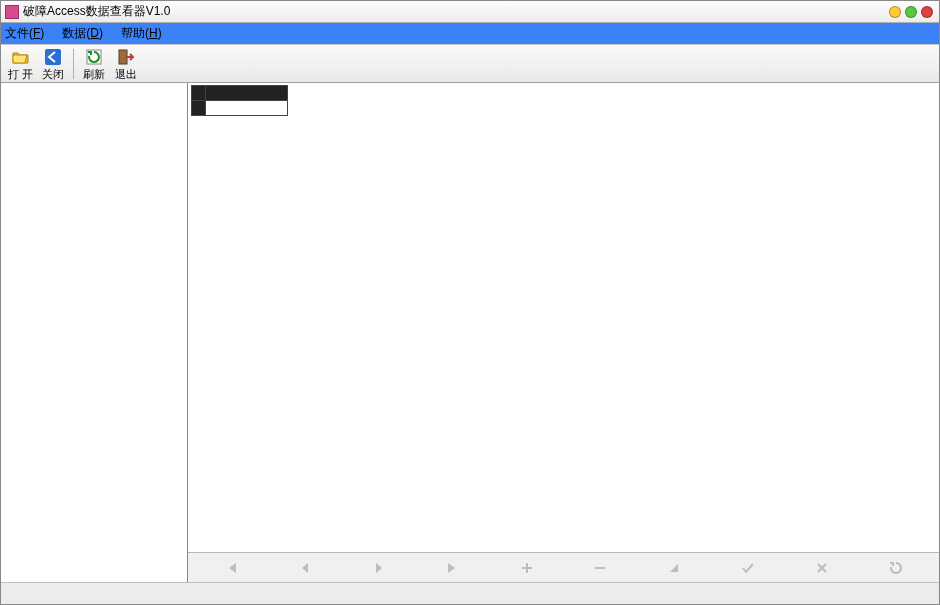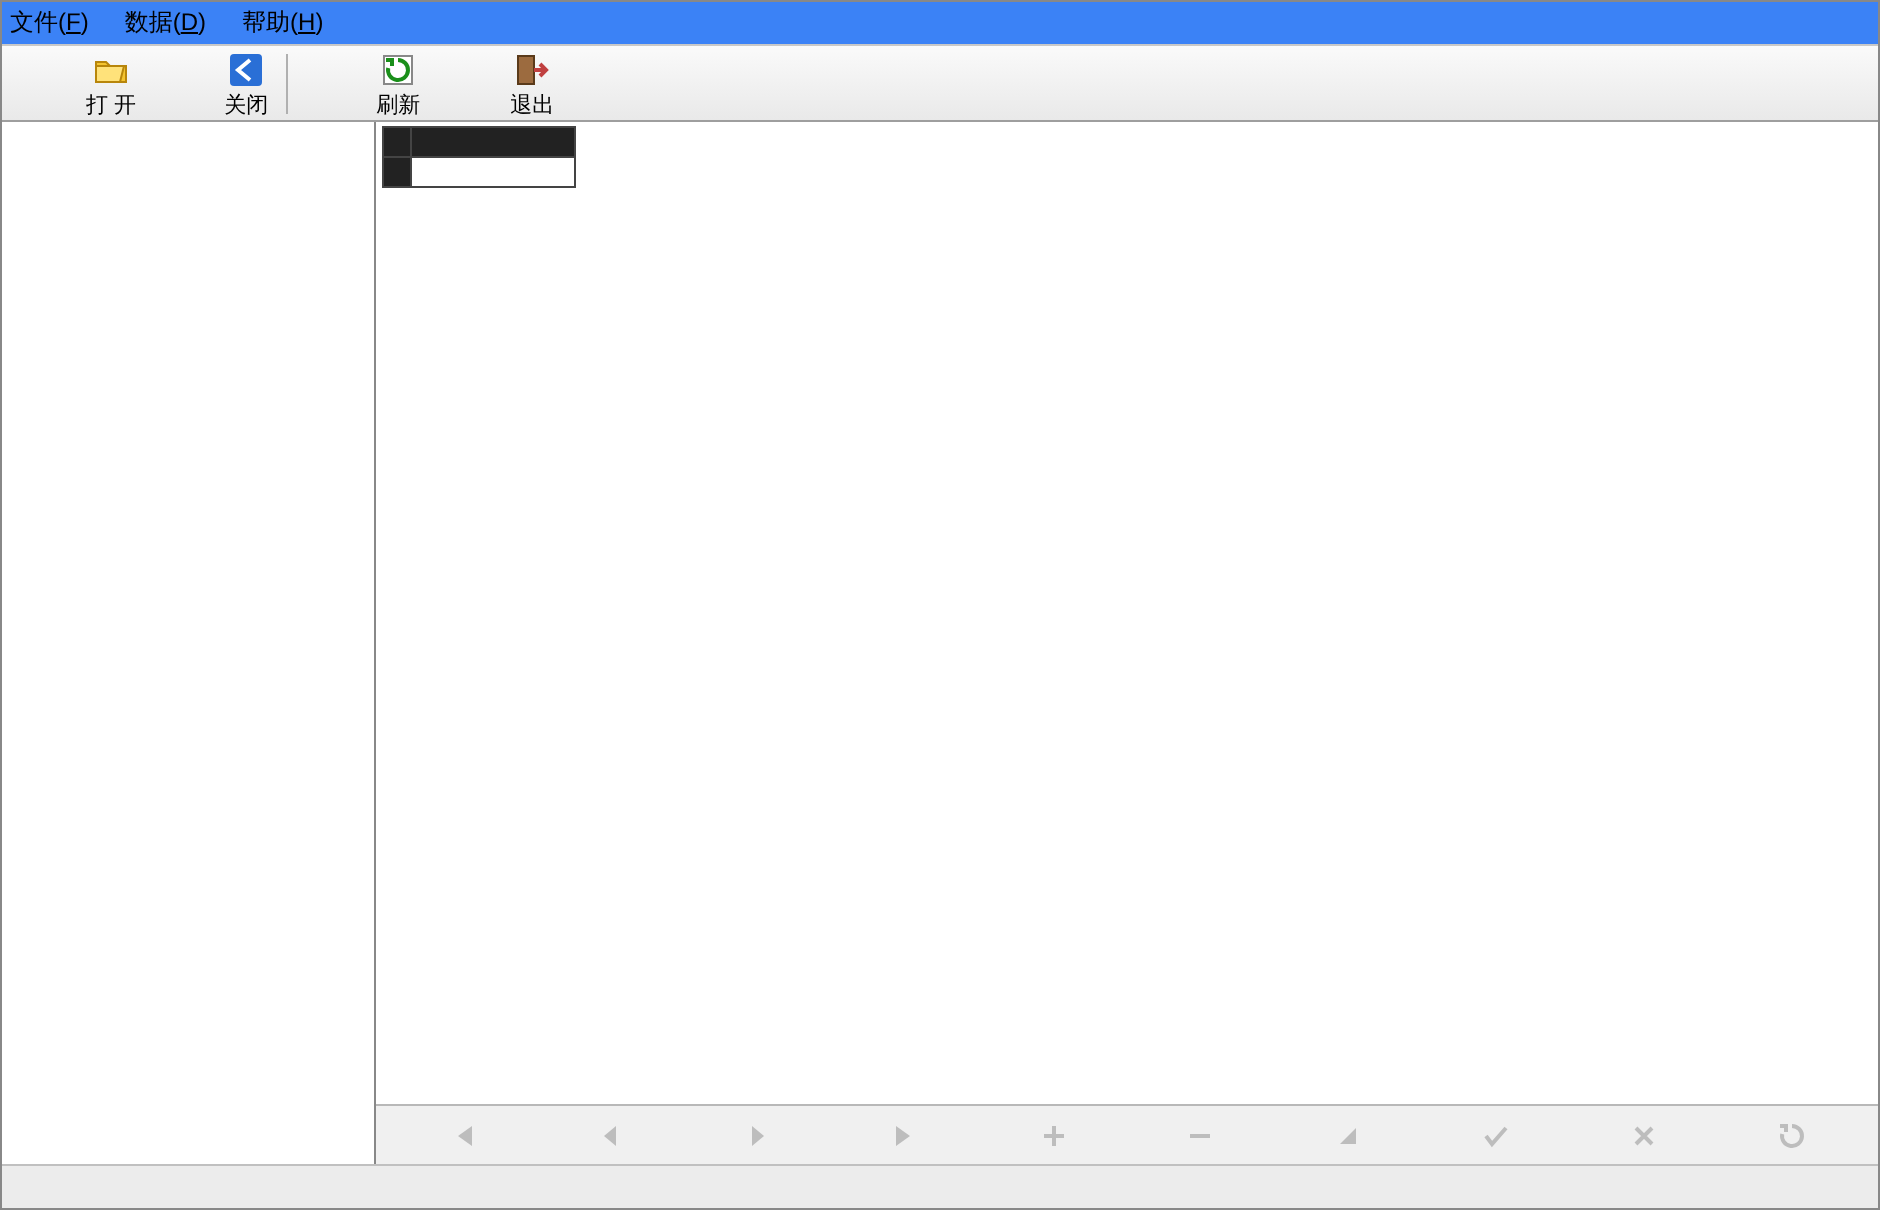--- a/index.html
+++ b/index.html
@@ -56,21 +56,21 @@
       height: 38px;
       background: linear-gradient(#fafafa, #e9e9e9);
       border-bottom: 1px solid #9e9e9e;
       display: flex;
       align-items: flex-start;
       padding: 2px 4px 0 4px;
       gap: 2px;
     }
     .tbtn {
       display: flex; flex-direction: column; align-items: center;
-      min-width: 30px; padding: 1px 3px; cursor: default; margin-left: 35px;
+      min-width: 30px; padding: 1px 3px; cursor: default;
     }
     .tbtn .ic { width: 18px; height: 18px; display: flex; align-items: center; justify-content: center; }
     .tbtn .lb { font-size: 11px; margin-top: 1px; }
     .tsep {
       width: 1px; height: 30px; background: #b0b0b0; margin: 2px 3px 0 3px;
     }
     svg { display: block; }
 
     .client {
       flex: 1; display: flex; min-height: 0; background: #fff;
@@ -117,20 +117,29 @@
       height: 22px;
       background: #ececec;
       border-top: 1px solid #c0c0c0;
     }
   </style>
 </head>
 <body>
 
 <div class="window">
 
+  <div class="titlebar">
+    <span class="app-icon"></span>
+    <span class="title-text">破障Access数据查看器V1.0</span>
+    <div class="tb-dots">
+      <span class="dot y"></span>
+      <span class="dot g"></span>
+      <span class="dot r"></span>
+    </div>
+  </div>
 
   <div class="menubar">
     <span class="menu-item">
       <span>文件</span>(<span class="mn-u">F</span>)
     </span>
     <span class="menu-item">
       <span>数据</span>(<span class="mn-u">D</span>)
     </span>
     <span class="menu-item">
       <span>帮助</span>(<span class="mn-u">H</span>)

